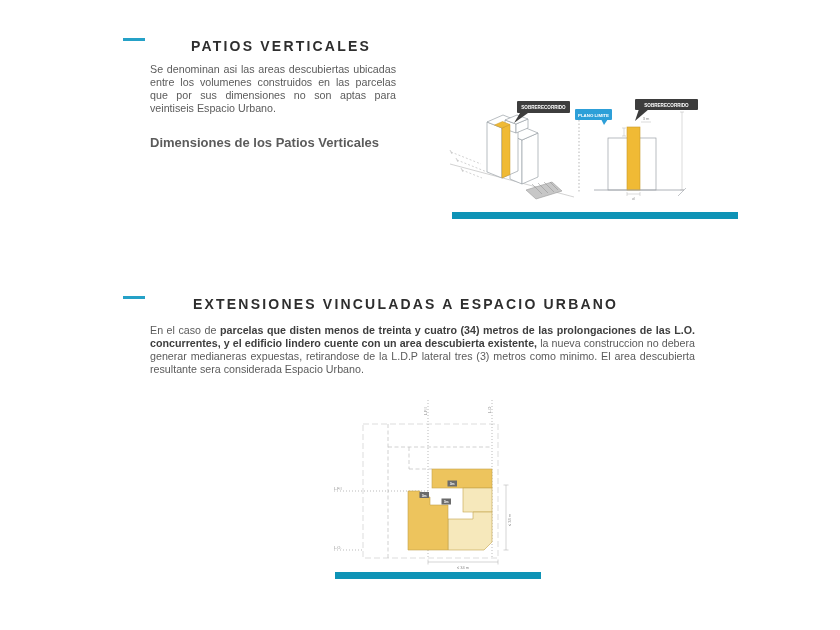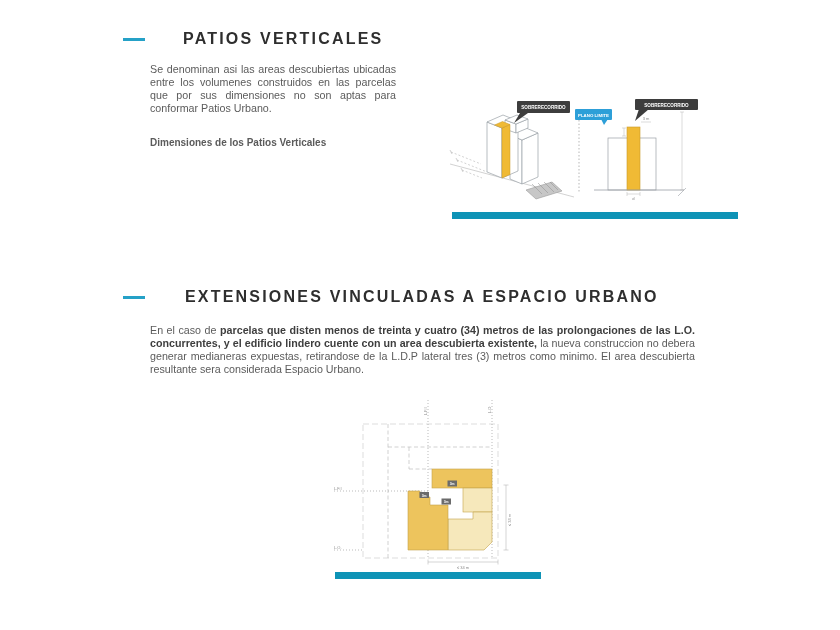--- a/index.html
+++ b/index.html
@@ -1,38 +1,38 @@
 <!DOCTYPE html>
 <html><head>
 <meta charset="utf-8">
 <style>
   html,body{margin:0;padding:0;background:#ffffff;}
   .page{position:relative;width:840px;height:630px;background:#ffffff;overflow:hidden;
         font-family:"Liberation Sans", sans-serif;color:#5b5b5b;}
   .dash{position:absolute;width:22px;height:3px;background:#25a1c7;}
-  .sec-title{position:absolute;margin:0;font-size:16px;font-weight:700;letter-spacing:2.2px;
+  .sec-title{position:absolute;margin:8px;font-size:14px;font-weight:700;letter-spacing:2.2px;
              color:#2e2e2e;white-space:nowrap;}
   .para{position:absolute;margin:0;font-size:10.7px;line-height:13px;text-align:justify;color:#5b5b5b;}
-  .dims p{margin:0;font-size:10px;line-height:13px;color:#5b5b5b;}
+  .dims p{margin:0;font-size:13px;line-height:13px;color:#5b5b5b;}
   .b{font-weight:700;color:#3e3e3e;}
   .bar{position:absolute;height:7px;background:#0e93b6;}
   svg{position:absolute;overflow:visible;}
   svg text{font-family:"Liberation Sans", sans-serif;}
   .tag-text{fill:#ffffff;font-weight:700;}
   .tiny{fill:#8a8a8a;}
 </style>
 </head>
 <body>
 
 <div class="page">
 
   <span class="dash" style="left:123px;top:38px;"></span>
   <h1 class="sec-title" style="left:183px;top:30px;">PATIOS VERTICALES</h1>
 
-  <p class="para" style="left:150px;top:63px;width:246px;">Se denominan asi las areas descubiertas ubicadas entre los volumenes construidos en las parcelas que por sus dimensiones no son aptas para conformar Patios Urbano.</p>
+  <p class="para" style="left:150px;top:63px;width:246px;">Se denominan asi las areas descubiertas ubicadas entre los volumenes construidos en las parcelas que por sus dimensiones no son aptas para veintiseis Espacio Urbano.</p>
 
   <div class="dims" style="position:absolute;left:150px;top:136px;width:248px;">
     <p class="b">Dimensiones de los Patios Verticales</p>
   </div>
 
   <svg style="left:448px;top:94px;" width="132" height="122" viewBox="0 0 132 122">
     <g stroke="#b3b3b3" stroke-width="0.6" fill="none">
       <line x1="2" y1="70" x2="126" y2="103"></line>
       <line x1="9" y1="66" x2="39" y2="78" stroke-dasharray="2,2"></line>
       <line x1="3" y1="58" x2="33" y2="70" stroke-dasharray="2,2"></line>

